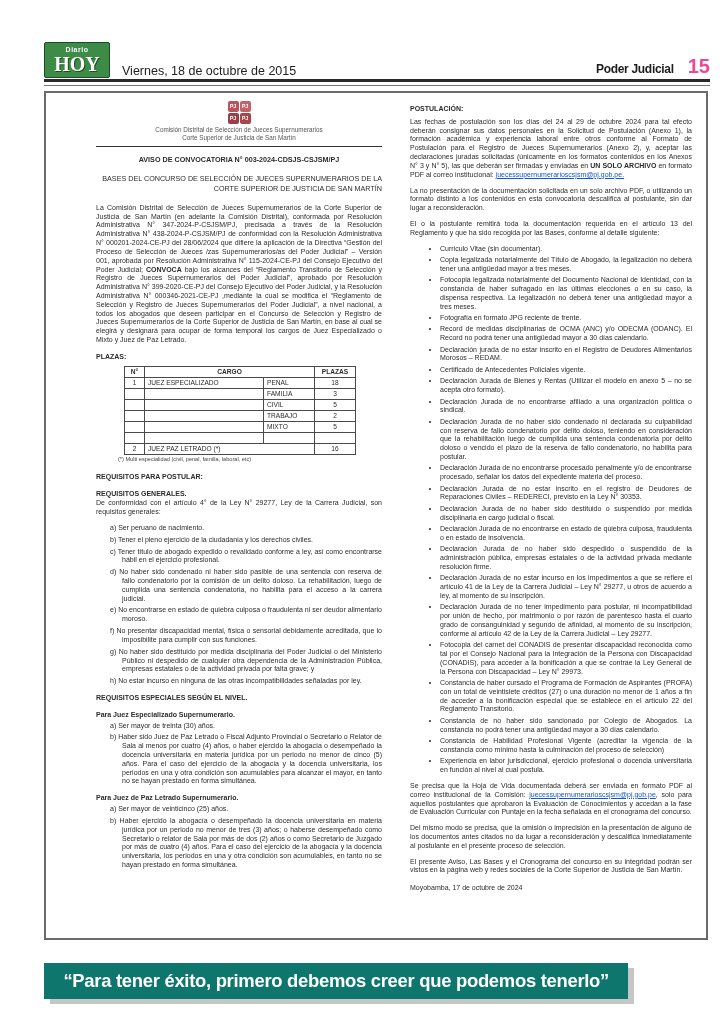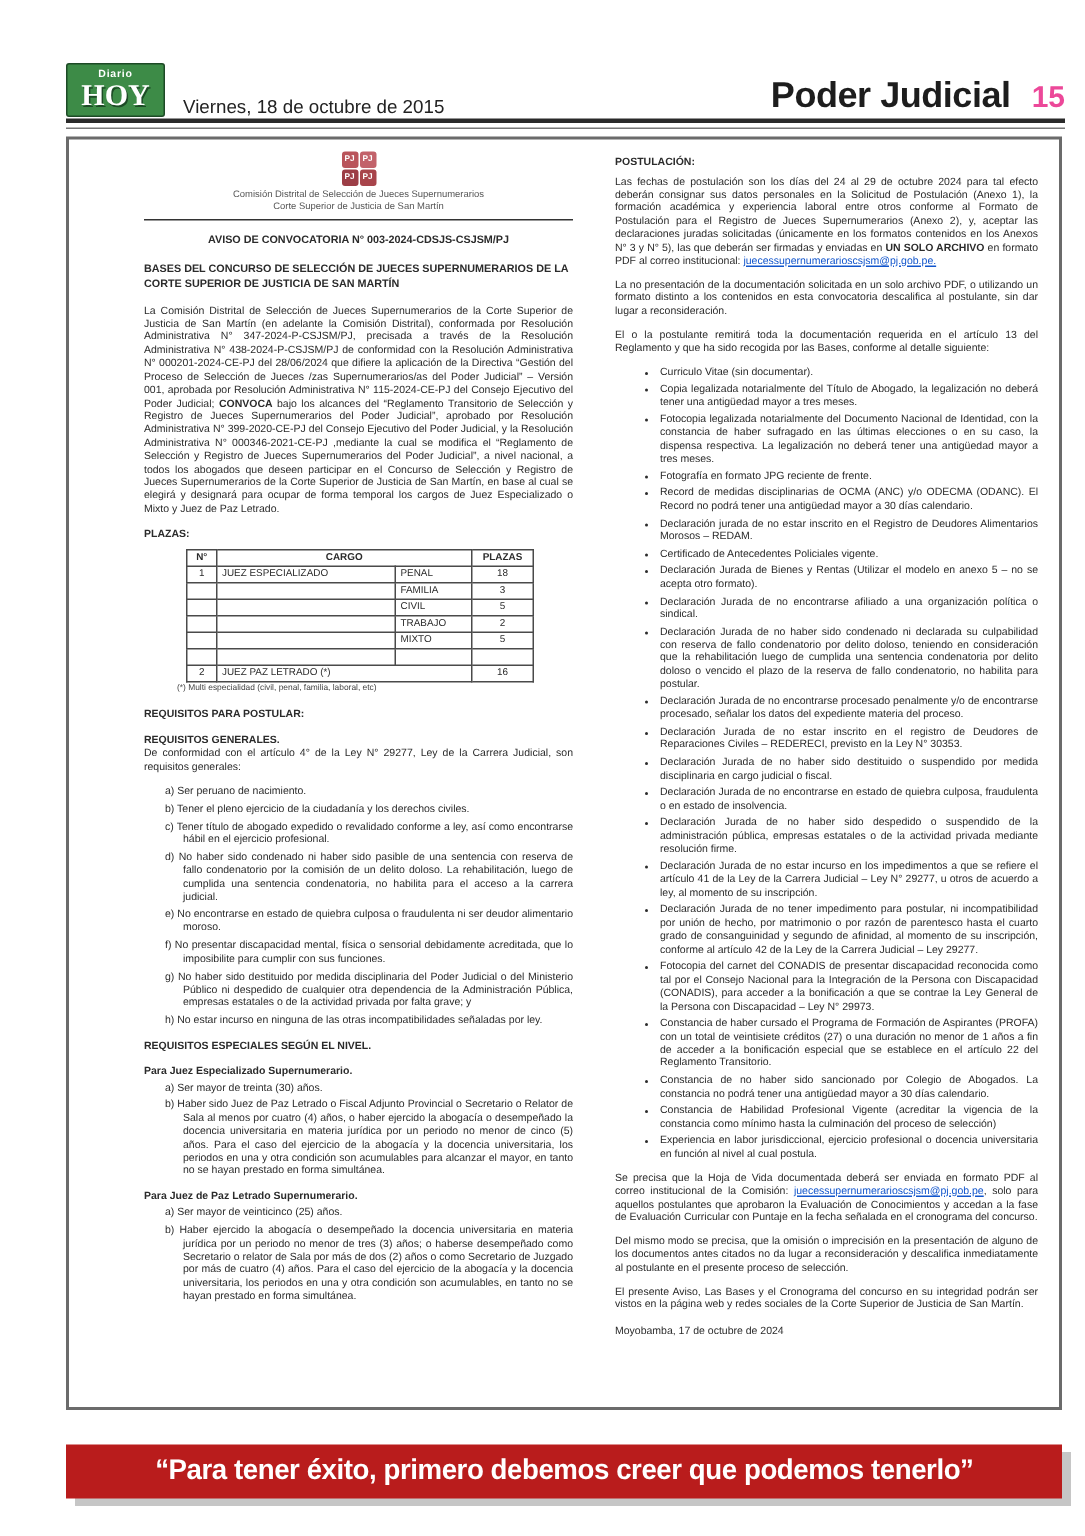--- a/index.html
+++ b/index.html
@@ -9,41 +9,41 @@
   .masthead{position:absolute;left:44px;right:13px;top:40px;height:38px;
             display:flex;align-items:flex-end;}
   .hoy-logo{width:64px;height:34px;background:#3d8b47;border:1px solid #1d4a26;
             border-radius:2px;display:flex;flex-direction:column;align-items:center;
             justify-content:center;line-height:1;}
   .hoy-top{color:#ffffff;font-size:7px;font-weight:bold;letter-spacing:.5px;}
   .hoy-main{color:#ffffff;font-family:"Liberation Serif",serif;font-weight:bold;
             font-size:20px;margin-top:1px;text-shadow:1px 1px 0 #1d4a26;}
   .mast-date{margin-left:12px;font-size:12.5px;color:#222;}
   .mast-right{margin-left:auto;display:flex;align-items:baseline;gap:14px;}
-  .mast-section{font-size:24px;font-weight:bold;color:#1d1d1d;letter-spacing:-0.3px;}
+  .mast-section{font-size:12px;font-weight:bold;color:#1d1d1d;letter-spacing:-0.3px;}
   .mast-page{font-size:20px;font-weight:bold;color:#ec4899;}
   .rule-thick{position:absolute;left:44px;right:13px;top:79px;border-top:3px solid #2a2a2a;}
   .rule-thin{position:absolute;left:44px;right:13px;top:85px;border-top:1px solid #777;}
   
   .notice-box{position:absolute;left:44px;top:91px;width:664px;height:849px;
               border:2px solid #6b6b6b;box-sizing:border-box;background:#fff;
               padding:8px 16px 0 50px;display:flex;gap:28px;overflow:hidden;}
   .col{font-size:7px;line-height:1.26;text-align:justify;}
   .col-left{width:286px;flex:none;}
   .col-right{width:282px;flex:none;padding-top:4px;}
   
   .org-head{text-align:center;}
   .pj-logo{display:inline-grid;grid-template-columns:11px 11px;grid-gap:1px;margin:0 auto 2px;}
   .pj-tile{width:11px;height:11px;border-radius:2px;display:flex;align-items:center;
            justify-content:center;color:#fff;font-size:5.5px;font-weight:bold;}
   .pj-1{background:#b9545b;} .pj-2{background:#c2626a;} .pj-3{background:#9c3e46;} .pj-4{background:#a8444b;}
   .org-line{font-size:6.3px;color:#555;line-height:1.3;text-align:center;}
   .org-rule{border-top:1.5px solid #333;margin:4px 0 8px;}
   .notice-title{font-weight:bold;text-align:center;font-size:7.2px;margin:4px 0 10px;}
-  .notice-subtitle{font-weight:bold;text-align:left;font-size:7.2px;margin:0 0 10px;line-height:1.35;}
+  .notice-subtitle{font-weight:normal;text-align:right;font-size:7.2px;margin:0 0 10px;line-height:1.35;}
   p.doc{margin:0 0 7px;}
   .bold{font-weight:bold;}
   .sec-label{font-weight:bold;margin:8px 0 4px;text-align:left;}
   
   .plazas-table{border-collapse:collapse;margin:2px 0 1px 28px;font-size:6.6px;}
   .plazas-table th,.plazas-table td{border:1px solid #4a4a4a;padding:0.5px 3px;height:9px;}
   .plazas-table th{font-weight:bold;text-align:center;}
   .td-n{width:13px;text-align:center;}
   .td-cargo{width:112px;text-align:left;}
   .td-esp{width:44px;text-align:left;}
@@ -51,21 +51,21 @@
   .footnote{font-size:5.6px;color:#444;text-align:left;margin:1px 0 10px 22px;}
   
   ul.lettered{list-style:none;margin:2px 0 6px;padding:0 0 0 14px;}
   ul.lettered li{padding-left:12px;text-indent:-12px;margin-bottom:3px;text-align:justify;}
   
   ul.bullets{margin:2px 0 7px;padding-left:30px;}
   ul.bullets li{margin-bottom:2.6px;text-align:justify;}
   a.mail{color:#1155cc;text-decoration:underline;}
   .dateline{margin-top:9px;text-align:left;}
   
-  .banner{position:absolute;left:44px;width:664px;top:963px;height:36px;background:#b91c1c;
+  .banner{position:absolute;left:44px;width:584px;top:963px;height:36px;background:#0f766e;
           box-shadow:6px 5px 0 0 #c6c6c6;display:flex;align-items:center;justify-content:center;}
   .banner-text{color:#ffffff;font-weight:bold;font-size:19px;letter-spacing:-0.3px;
                transform:scaleX(0.97);white-space:nowrap;}
 </style>
 </head>
 <body>
 
 <div class="page">
 
   <div class="masthead">

